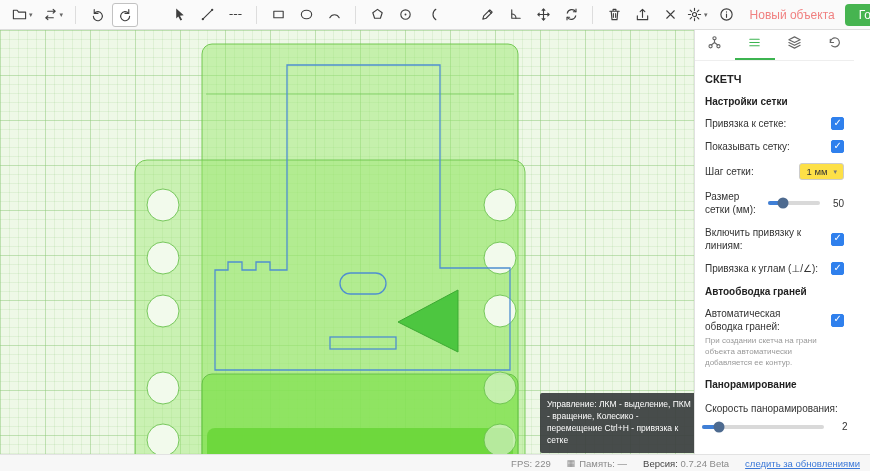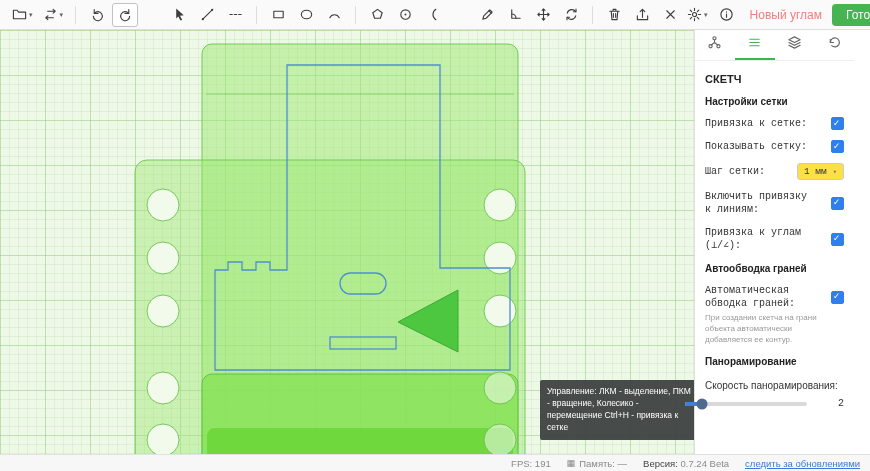--- a/index.html
+++ b/index.html
@@ -40,41 +40,41 @@
     background-image:
       linear-gradient(rgba(140,200,120,.40) 1px, transparent 1px),
       linear-gradient(90deg, rgba(140,200,120,.40) 1px, transparent 1px),
       linear-gradient(rgba(140,200,120,.16) 1px, transparent 1px),
       linear-gradient(90deg, rgba(140,200,120,.16) 1px, transparent 1px);
     background-size:45px 45px,45px 45px,9px 9px,9px 9px;
     overflow:hidden;
   }
   .canvas svg{position:absolute;left:0;top:0;}
   .tooltip{
-    position:absolute;left:540px;top:350px;width:158px;box-sizing:border-box;
+    position:absolute;left:540px;top:363px;width:158px;box-sizing:border-box;
     background:rgba(58,62,62,.93);color:#fff;font-size:8.5px;line-height:1.4;
     padding:6px 7px;border-radius:2px;z-index:4;
   }
   
   .sidebar{
     position:absolute;top:30px;right:16px;width:160px;height:424px;
     background:#fff;border-left:1px solid #e0e0e0;box-sizing:border-box;z-index:5;
   }
   .side-tabs{height:30px;display:flex;border-bottom:1px solid #eee;}
   .side-tab{
     flex:1;display:flex;align-items:center;justify-content:center;
     cursor:pointer;border-bottom:2px solid transparent;box-sizing:border-box;
   }
   .side-tab svg{stroke:#666;fill:none;stroke-width:1.2;stroke-linecap:round;stroke-linejoin:round;}
   .side-tab.active{border-bottom-color:#3cb450;}
   .side-tab.active svg{stroke:#3cb450;}
   .side-content{padding:8px 10px;font-size:10px;color:#333;}
   .side-title{font-weight:bold;font-size:11px;margin:4px 0 10px;color:#222;}
   .side-heading{font-weight:bold;font-size:10px;margin:11px 0 7px;color:#222;}
-  .row{display:flex;align-items:center;justify-content:flex-end;margin:10px 0;gap:23px;font-family:Liberation Mono, monospace;}
+  .row{display:flex;align-items:center;justify-content:center;margin:10px 0;gap:10px;}
   .row-label{flex:1;line-height:1.3;}
   .checkbox{
     width:13px;height:13px;border:1px solid #bbb;border-radius:2px;background:#fff;
     position:relative;flex:none;cursor:pointer;box-sizing:border-box;
   }
   .checkbox.checked{background:#2f80ed;border-color:#2f80ed;}
   .checkbox.checked::after{
     content:"\2713";color:#fff;font-size:10px;position:absolute;left:1.5px;top:-1.5px;
   }
   .select-box{
@@ -279,21 +279,21 @@
         </button>
         <button class="tb-btn">
           <span class="tb-icon">
             <svg width="15" height="15" viewBox="0 0 16 16">
               <circle cx="8" cy="8" r="6"></circle>
               <path d="M8 5v.4M8 7.4V11"></path>
             </svg>
           </span>
         </button>
       </div>
-    <span class="new-project">Новый углам</span>
+    <span class="new-project">Новый объекта</span>
     <button class="done-btn">Готов</button>
   </div>
 </div>
 
 <div class="canvas">
   <svg width="710" height="424" viewBox="0 0 710 424">
 
     <g>
       <rect x="202" y="14" width="316" height="430" rx="10" fill="rgba(152,232,108,0.48)" stroke="rgba(104,195,70,0.9)"></rect>
       <rect x="135" y="130" width="390" height="312" rx="12" fill="rgba(152,232,108,0.42)" stroke="rgba(104,195,70,0.85)"></rect>
@@ -379,20 +379,28 @@
     </div>
 
     <div class="row">
       <span class="row-label">Шаг сетки:</span>
       <span class="select-box">
         <span>1 мм</span>
         <span class="select-caret">▾</span>
       </span>
     </div>
 
+    <div class="row">
+      <span class="row-label" style="max-width:58px">Размер сетки (мм):</span>
+      <span class="slider" style="width:52px">
+        <span class="fill" style="width:28%"></span>
+          <span class="thumb" style="left:28%"></span>
+      </span>
+      <span class="slider-value">50</span>
+    </div>
 
     <div class="row">
       <span class="row-label">Включить привязку к линиям:</span>
       <span class="checkbox checked"></span>
     </div>
 
     <div class="row">
       <span class="row-label">Привязка к углам (⊥/∠):</span>
       <span class="checkbox checked"></span>
     </div>
@@ -416,21 +424,21 @@
             <span class="thumb" style="left:14%"></span>
         </span>
         <span class="slider-value">2</span>
       </div>
     </div>
 
   </div>
 </div>
 
 <div class="statusbar">
-  <span>FPS: 191</span>
+  <span>FPS: 229</span>
   <span class="mem">
     <span class="mem-icon">▦</span>
     <span>Память: —</span>
   </span>
   <span>
     <b>Версия:</b>
     <span>0.7.24 Beta</span>
   </span>
   <a class="link">следить за обновлениями</a>
 </div>

